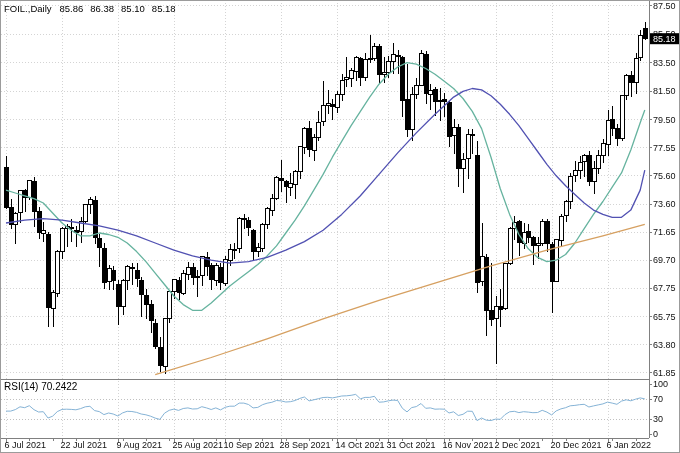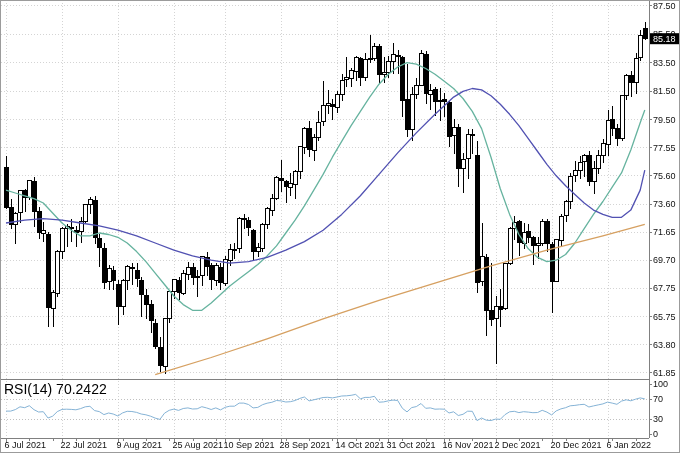--- a/index.html
+++ b/index.html
@@ -1,21 +1,21 @@
 <!DOCTYPE html>
 <html><head>
 <meta charset="utf-8">
 <style>
   html,body{margin:0;padding:0;background:#ffffff;font-family:"Liberation Sans",sans-serif;}
   #win{position:relative;width:680px;height:453px;background:#ffffff;border:1px solid #9b9b9b;box-sizing:border-box;overflow:hidden;}
   #chart-svg{position:absolute;left:0;top:0;display:block;}
   #ohlc{position:absolute;left:3px;top:2px;font-size:9.5px;color:#000;white-space:nowrap;}
   #ohlc .sym{margin-right:8px;}
   #ohlc .q{margin-right:7px;}
-  #rsi-label{position:absolute;left:3px;top:380px;font-size:14px;color:#000;white-space:nowrap;}
+  #rsi-label{position:absolute;left:3px;top:380px;font-size:10px;color:#000;white-space:nowrap;}
 </style>
 </head>
 <body>
 
 <div id="win">
   <svg id="chart-svg" width="680" height="453">
       <g stroke="#d4d4d4" stroke-width="1" stroke-dasharray="1,2" shape-rendering="crispEdges">
         <line x1="0" y1="4.5" x2="648" y2="4.5"></line>
         <line x1="0" y1="33.120000000000005" x2="648" y2="33.120000000000005"></line>
         <line x1="0" y1="61.74" x2="648" y2="61.74"></line>
@@ -434,16 +434,19 @@
         <line x1="551.5" y1="438" x2="551.5" y2="442" stroke="#808080" shape-rendering="crispEdges"></line>
         <text x="549.5" y="447" fill="#111111" font-size="9px" font-family="&quot;Liberation Sans&quot;, sans-serif">20 Dec 2021</text>
         <line x1="607.5" y1="438" x2="607.5" y2="442" stroke="#808080" shape-rendering="crispEdges"></line>
         <text x="605.5" y="447" fill="#111111" font-size="9px" font-family="&quot;Liberation Sans&quot;, sans-serif">6 Jan 2022</text>
       </g>
       <g>
         <rect x="649" y="32.199199999999905" width="31" height="11" fill="#000000"></rect>
         <text x="652" y="40.699199999999905" fill="#ffffff" font-size="9px" font-family="&quot;Liberation Sans&quot;, sans-serif">85.18</text>
       </g>
     </svg>
+  <div id="ohlc">
+    <span class="sym">FOIL.,Daily</span><span class="q">85.86</span><span class="q">86.38</span><span class="q">85.10</span><span class="q">85.18</span>
+  </div>
   <div id="rsi-label">
     <span>RSI(14) 70.2422</span>
   </div>
 </div>
 
 </body></html>

